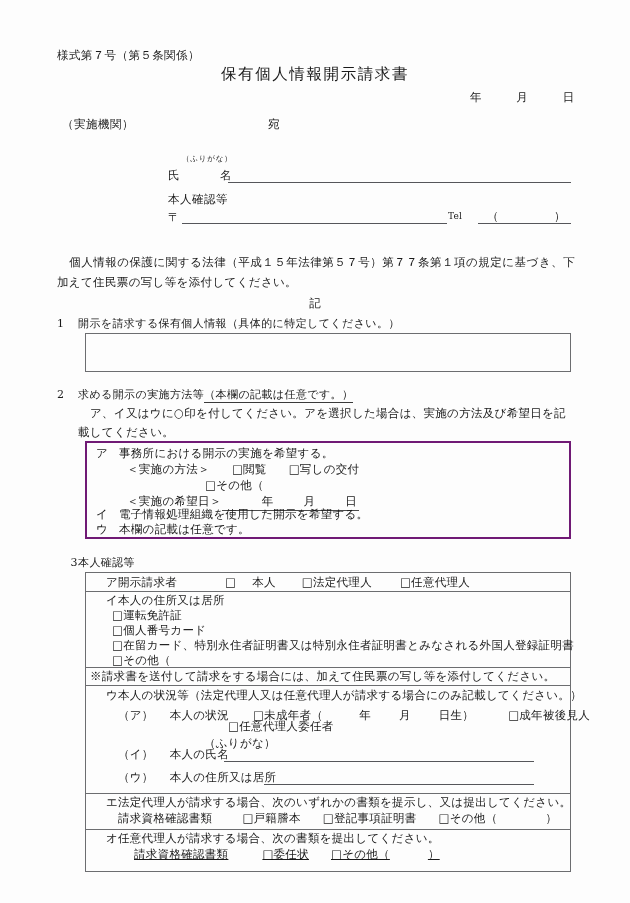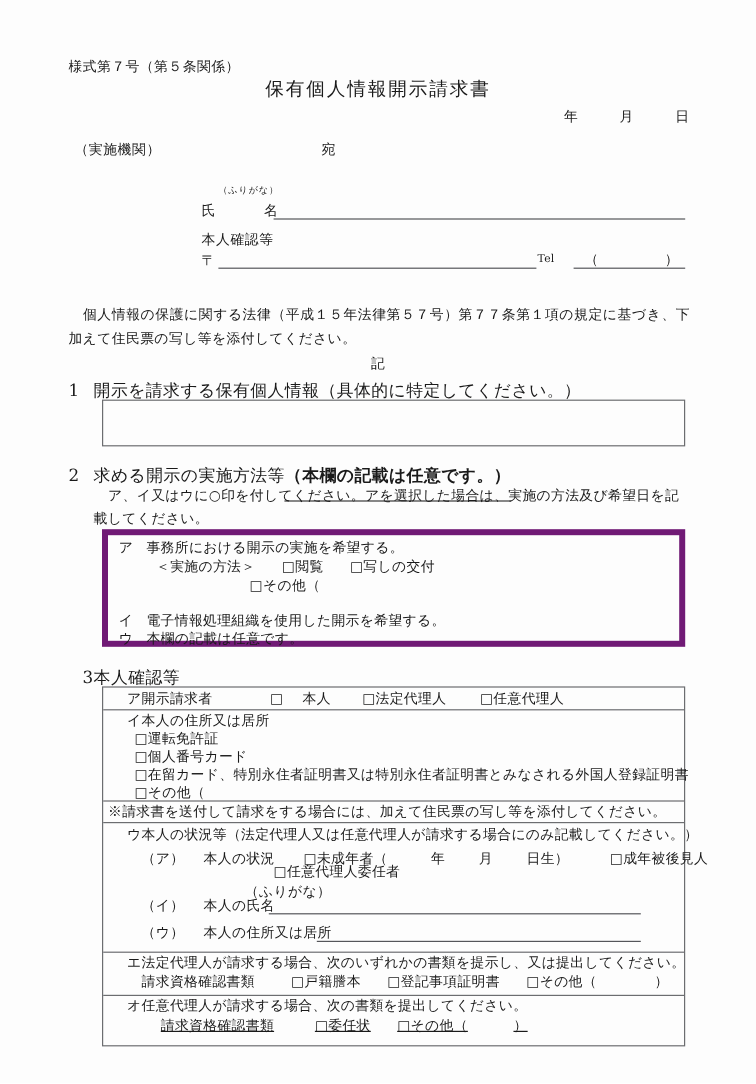--- a/index.html
+++ b/index.html
@@ -86,49 +86,49 @@
   }
   .law-p .indent { display: inline-block; width: 12px; }
   .ki {
     left: 0; top: 296px;
     width: 630px; text-align: center;
     font-size: 11.5px;
   }
 
   
   .sec-num {
-    font-size: 14px;
+    font-size: 11px;
     letter-spacing: .4px;
   }
   .s1-head { left: 57px; top: 317px; }
   .s1-head .num { display:inline-block; width: 21px; }
   .s1-box {
     left: 85px; top: 333px;
     width: 486px; height: 39px;
     border: 1px solid #6c6d70;
     background: #fdfdfd;
     box-sizing: border-box;
   }
 
   .s2-head { left: 57px; top: 388px; }
   .s2-head .num { display:inline-block; width: 21px; }
-  .s2-head .opt { border-bottom: 1px solid #3a3a3a; padding-bottom: 12px; font-weight: bold; }
+  .s2-head .opt { border-bottom: 1px solid #3a3a3a; padding-bottom: 1px; }
   .s2-note {
     left: 78px; top: 404px;
     width: 495px;
     font-size: 11.5px;
     line-height: 1.62;
     letter-spacing: .3px;
   }
   .s2-note .ind { display:inline-block; width: 12px; }
 
   .s2-box {
     left: 85px; top: 441px;
     width: 486px; height: 98px;
-    border: 5px solid #701a75;
+    border: 2px solid #701a75;
     box-sizing: border-box;
     background: #fdfdfd;
   }
   .s2-box .row { position: absolute; font-size: 11.5px; letter-spacing: .3px; }
   .r-a   { left: 9px;  top: 3px; }
   .r-a .mk { display:inline-block; width: 23px; }
   .r-meth{ left: 40px; top: 19px; }
   .r-meth .g2 { display:inline-block; width: 22px; }
   .r-oth { left: 118px; top: 35px; }
   .r-date{ left: 40px; top: 51px; }
@@ -258,20 +258,23 @@
     </div>
 
     <div class="row r-meth jp nowrap">
       <span>＜実施の方法＞</span><span class="g2"></span><span class="chk">□閲覧</span><span class="g2"></span><span class="chk">□写しの交付</span>
     </div>
 
     <div class="row r-oth jp nowrap">
       <span class="chk">□その他（</span>
     </div>
 
+    <div class="row r-date jp nowrap">
+      <span>＜実施の希望日＞</span><span class="du"><span class="dg"></span><span>年</span><span class="dg2"></span><span>月</span><span class="dg2"></span><span>日</span></span>
+    </div>
 
     <div class="row r-i jp nowrap">
       <span class="mk">イ</span><span>電子情報処理組織を使用した開示を希望する。</span>
     </div>
 
     <div class="row r-u jp nowrap">
       <span class="mk">ウ</span><span>本欄の記載は任意です。</span>
     </div>
   </div>
 

